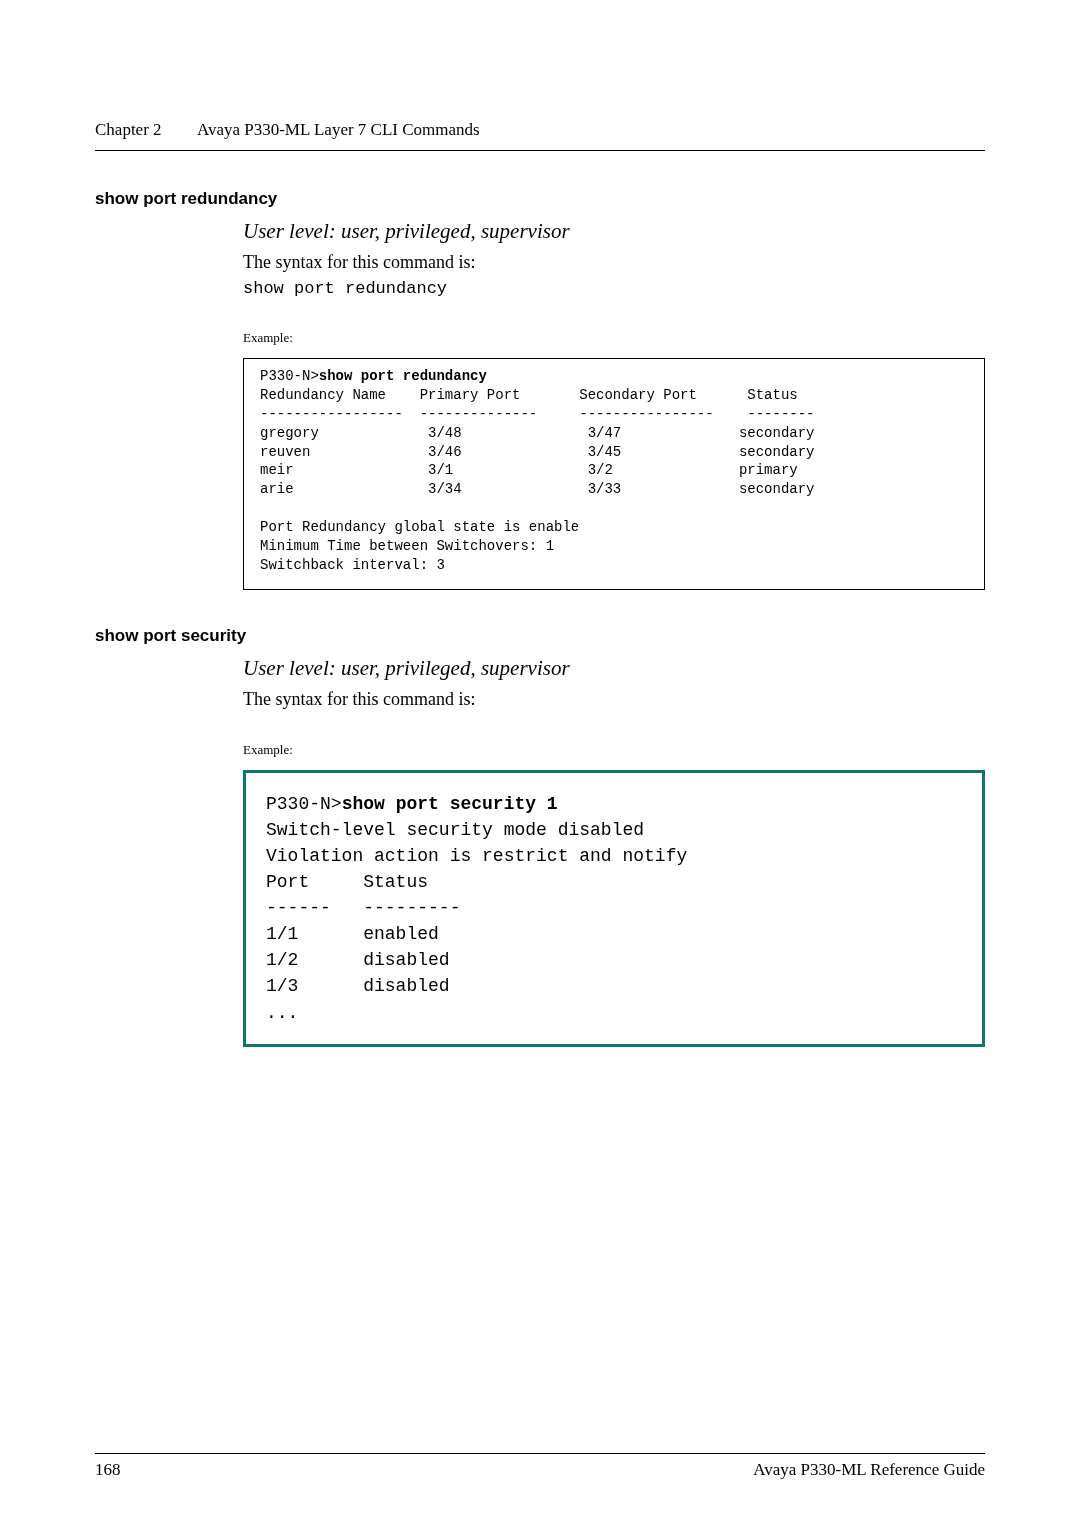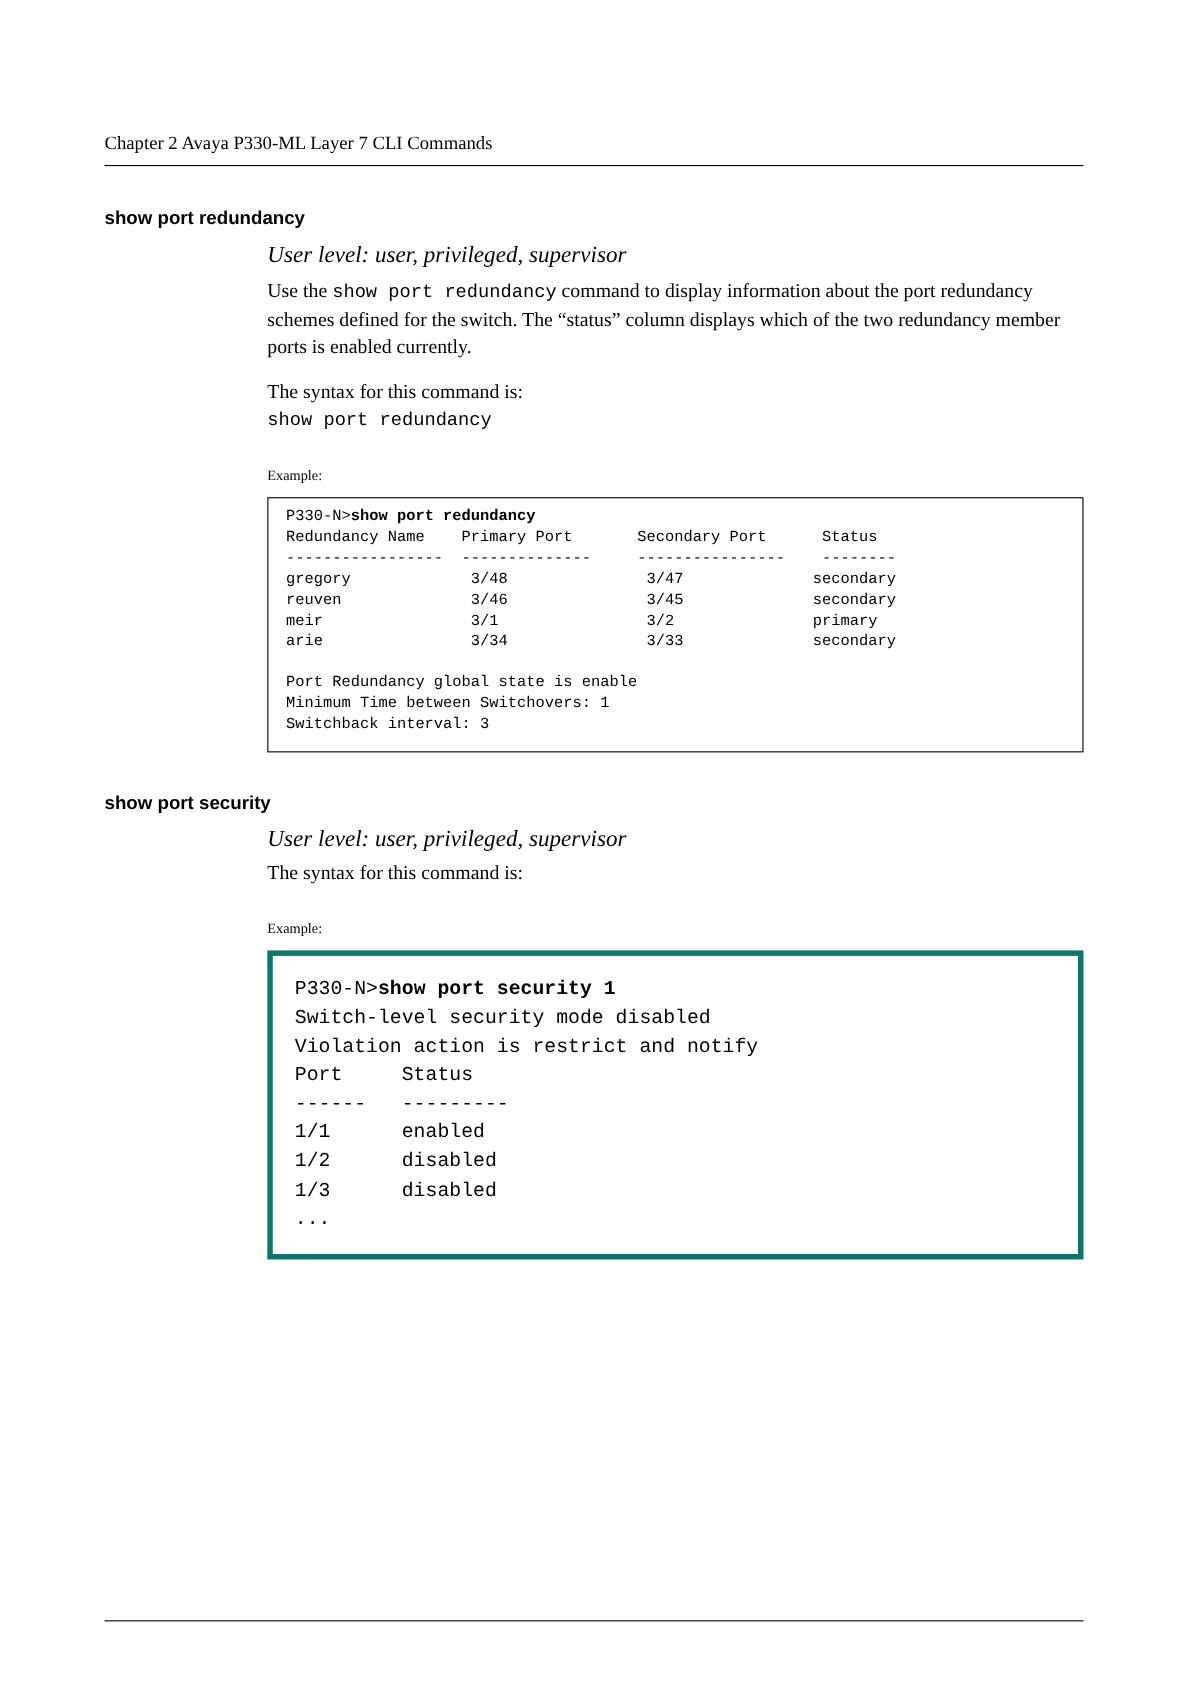--- a/index.html
+++ b/index.html
@@ -9,21 +9,21 @@
     color: #000;
     width: 1080px;
     height: 1528px;
     padding: 120px 95px 40px 95px;
     position: relative;
   }
   .chapter-line {
     font-size: 17px;
     margin-bottom: 10px;
   }
-  .chapter-line .chnum { }
+  .chapter-line .chnum { margin-right: 32px; }
   hr.rule {
     border: none;
     border-top: 1.5px solid #000;
     margin: 0 0 38px 0;
   }
   .section-heading {
     font-family: Arial, Helvetica, sans-serif;
     font-weight: bold;
     font-size: 17px;
     margin-bottom: 10px;
@@ -38,21 +38,21 @@
   .code-box {
     border: 1px solid #000;
     padding: 8px 16px 14px 16px;
     font-family: "Courier New", Courier, monospace;
     font-size: 14px;
     line-height: 1.35;
     white-space: pre;
     margin-bottom: 36px;
   }
   .code-box-big {
-    border: 5px solid #0f766e;
+    border: 3px solid #0f766e;
     padding: 18px 20px 18px 20px;
     font-family: "Courier New", Courier, monospace;
     font-size: 18px;
     line-height: 1.45;
     white-space: pre;
     margin-bottom: 30px;
   }
   .code-box b, .code-box-big b { font-weight: bold; }
   .footer {
     position: absolute;
@@ -69,23 +69,20 @@
 <div class="chapter-line">
   <span class="chnum">Chapter 2</span>
   <span>Avaya P330-ML Layer 7 CLI Commands</span>
 </div>
 <hr class="rule">
 
 <div class="section-heading">show port redundancy</div>
 
 <div class="indent-block">
   <div class="user-level">User level: user, privileged, supervisor</div>
-  <p class="body-text">
-    <span>Use the </span><code class="mono">show port redundancy</code><span> command to display information about the port redundancy schemes defined for the switch. The “status” column displays which of the two redundancy member ports is enabled currently.</span>
-  </p>
   <div class="syntax-line">The syntax for this command is:</div>
   <div class="mono-line">show port redundancy</div>
   <div class="example-label">Example:</div>
 </div>
 
 <div class="indent-block">
   <div class="code-box"><span>P330-N&gt;</span><b>show port redundancy</b>
 <span>Redundancy Name    Primary Port       Secondary Port      Status
 -----------------  --------------     ----------------    --------
 gregory             3/48               3/47              secondary
@@ -113,13 +110,17 @@
 Port     Status
 ------   ---------
 1/1      enabled
 1/2      disabled
 1/3      disabled
 ...</span></div>
 </div>
 
 <div class="footer">
   <hr>
+  <div class="footer-row">
+    <span>168</span>
+    <span>Avaya P330-ML Reference Guide</span>
+  </div>
 </div>
 
 </body></html>

